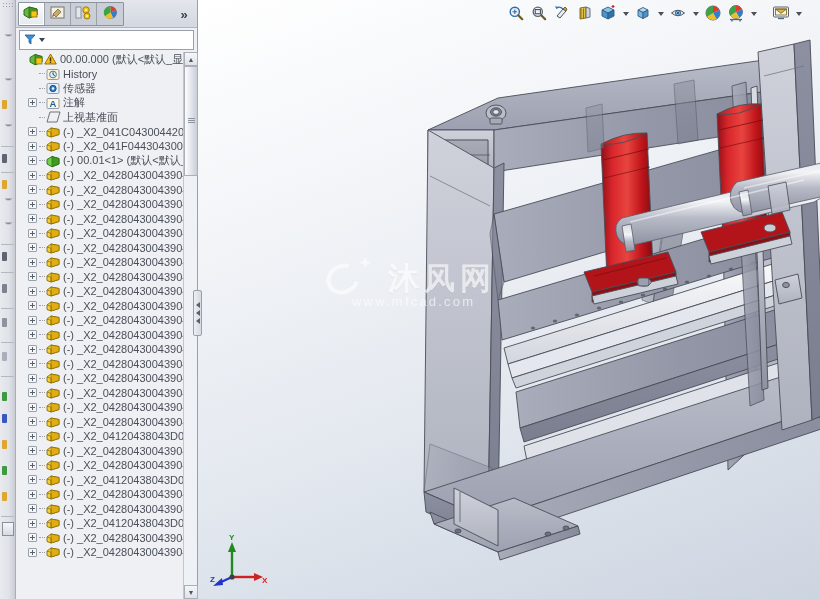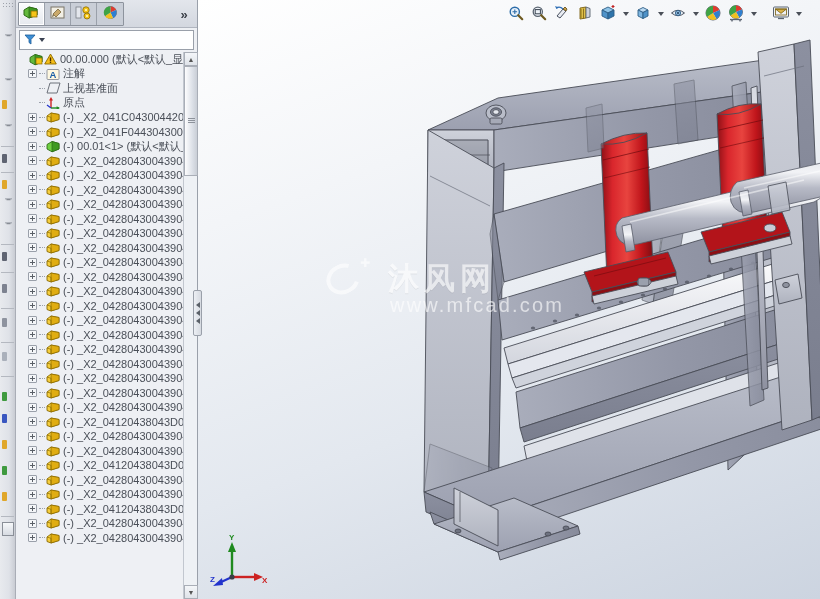--- a/index.html
+++ b/index.html
@@ -200,22 +200,22 @@
     opacity: .62;
   }
   .wm-text {
     font-size: 31px; font-weight: bold; color: #ffffff;
     letter-spacing: 5px;
     line-height: 34px;
     text-shadow: 0 1px 0 rgba(0,0,0,.10);
     white-space: nowrap;
   }
   .wm-sub {
-    font-size: 20px; color: #ffffff; letter-spacing: 2.2px;
-    margin-left: 62px; margin-top: -2px;
+    font-size: 13px; color: #ffffff; letter-spacing: 2.2px;
+    margin-left: 24px; margin-top: -2px;
     white-space: nowrap;
   }
   .wm-mark {
     position:absolute; left:-2px; top:2px; width:34px;height:30px;
     border-radius: 50%;
     border: 4px solid #ffffff;
     border-right-color: transparent;
     transform: rotate(-28deg);
   }
   .wm-spark { position:absolute; left:32px; top:-6px; color:#fff; font-size:12px; }
@@ -329,47 +329,55 @@
                 <rect x="7" y="5" width="6" height="6" fill="#f5c518" stroke="#8a6a00" stroke-width=".7"></rect>
               </svg></span>
             <span style="margin-left: 1px; display: inline-block; line-height: 0;"><svg width="13" height="12" viewBox="0 0 13 12">
                 <path d="M6.5 1 L12.3 11 L0.7 11 Z" fill="#f5bd18" stroke="#8a6a00" stroke-width=".9"></path>
                 <rect x="5.8" y="4.4" width="1.4" height="3.6" fill="#4a3000"></rect>
                 <rect x="5.8" y="8.6" width="1.4" height="1.4" fill="#4a3000"></rect>
               </svg></span>
             <span class="lbl">00.00.000  (默认&lt;默认_显示状</span>
           </div>
           <div class="tr" style="padding-left: 12px;">
+            <span class="plus nochild"></span>
+            <span class="dash"></span>
+            <span class="ic"><svg width="14" height="13" viewBox="0 0 14 13">
+                <rect x="1" y="1.5" width="12" height="10" rx="1.5" fill="#fdf3d0" stroke="#8a8f98" stroke-width=".9"></rect>
+                <circle cx="7" cy="6.5" r="3.4" fill="#e6f0fb" stroke="#2b6ca8" stroke-width=".9"></circle>
+                <path d="M7 4.3 L7 6.5 L8.8 7.6" stroke="#1d3c5c" stroke-width="1" fill="none"></path>
+              </svg></span>
+            <span class="lbl">History</span>
+          </div>
+          <div class="tr" style="padding-left: 12px;">
+            <span class="plus nochild"></span>
+            <span class="dash"></span>
+            <span class="ic"><svg width="14" height="13" viewBox="0 0 14 13">
+                <rect x="1" y="1.5" width="12" height="10" rx="1.5" fill="#e8f0fb" stroke="#8a8f98" stroke-width=".9"></rect>
+                <circle cx="7" cy="6.5" r="3.2" fill="#2f7fd0" stroke="#1d3c5c" stroke-width=".8"></circle>
+                <circle cx="7" cy="6.5" r="1.2" fill="#ffffff"></circle>
+              </svg></span>
+            <span class="lbl">传感器</span>
+          </div>
+          <div class="tr" style="padding-left: 12px;">
             <span class="plus"></span>
             <span class="dash"></span>
             <span class="ic"><svg width="14" height="13" viewBox="0 0 14 13">
                 <rect x="1" y="1.5" width="12" height="10" rx="1" fill="#fff8e0" stroke="#8a8f98" stroke-width=".9"></rect>
                 <text x="3.6" y="10" font-family="Liberation Sans, sans-serif" font-size="9.5" fill="#1b5fa6" font-weight="bold">A</text>
               </svg></span>
             <span class="lbl">注解</span>
           </div>
           <div class="tr" style="padding-left: 12px;">
             <span class="plus nochild"></span>
             <span class="dash"></span>
             <span class="ic"><svg width="15" height="12" viewBox="0 0 15 12">
                 <path d="M4 1 L14 1 L11 11 L1 11 Z" fill="none" stroke="#6d727b" stroke-width="1"></path>
               </svg></span>
             <span class="lbl">上视基准面</span>
-          </div>
-          <div class="tr" style="padding-left: 12px;">
-            <span class="plus nochild"></span>
-            <span class="dash"></span>
-            <span class="ic"><svg width="14" height="12" viewBox="0 0 14 12">
-                <line x1="5" y1="11" x2="5" y2="2" stroke="#cc2222" stroke-width="1.4"></line>
-                <polygon points="5,0 3,3.4 7,3.4" fill="#cc2222"></polygon>
-                <line x1="5" y1="11" x2="13" y2="11" stroke="#1f8a1f" stroke-width="1.4"></line>
-                <polygon points="14,11 10.6,9.2 10.6,12.6" fill="#1f8a1f"></polygon>
-                <line x1="5" y1="11" x2="1" y2="8" stroke="#2233cc" stroke-width="1.2"></line>
-              </svg></span>
-            <span class="lbl">原点</span>
           </div>
           <div class="tr" style="padding-left: 12px;">
             <span class="plus"></span>
             <span class="dash"></span>
             <span class="ic"><svg width="15" height="13" viewBox="0 0 15 13">
                 <path d="M1 5 L5 2 L13 3.5 L13 8.5 L5 11 L1 9.5 Z" fill="#f6cf3e" stroke="#8a6a00" stroke-width=".9"></path>
                 <path d="M5 2 L13 3.5 L13 8.5 L5 11 Z" fill="#e0ad12" stroke="#8a6a00" stroke-width=".7"></path>
                 <path d="M1 5 L5 6.3 L5 11" fill="none" stroke="#8a6a00" stroke-width=".7"></path>
               </svg></span>
             <span class="lbl">(-) _X2_041C043004420440</span>

